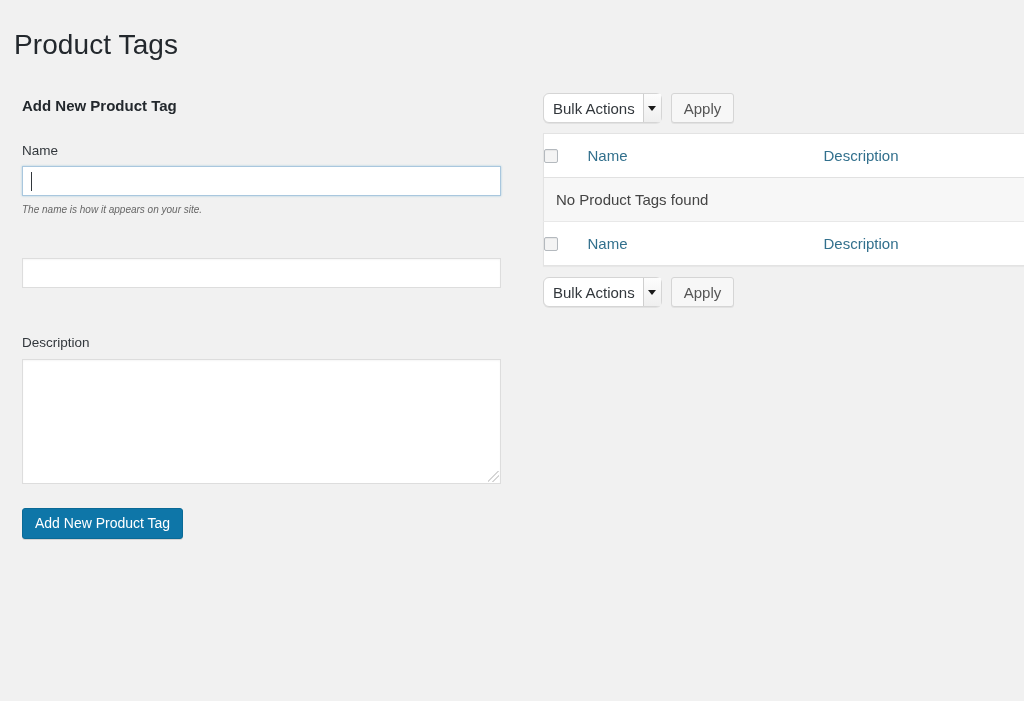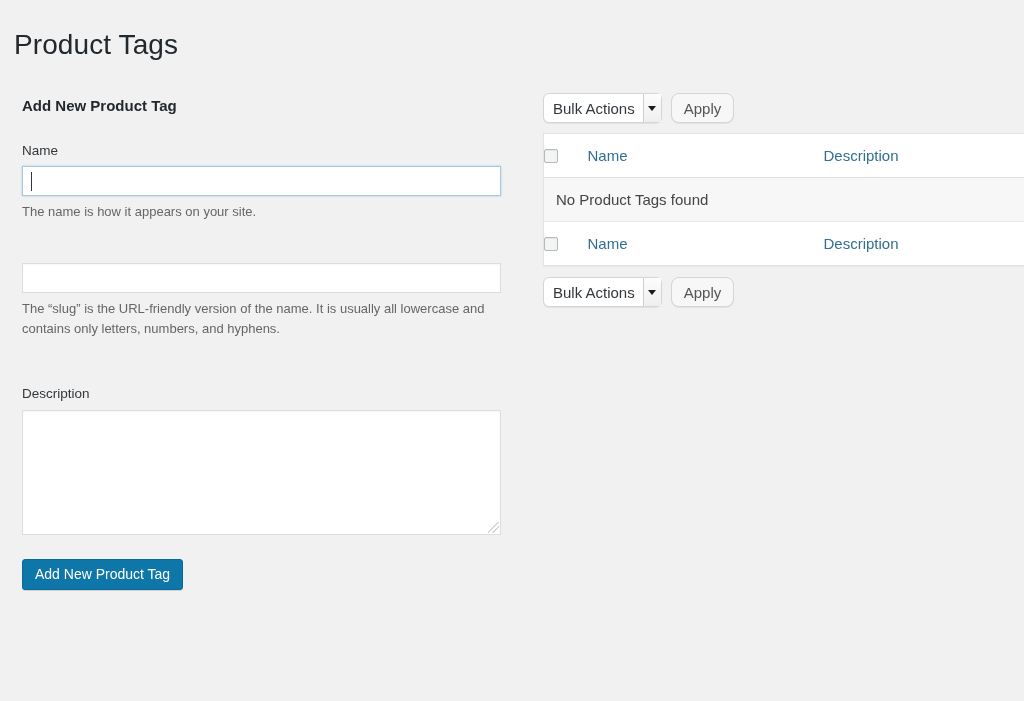--- a/index.html
+++ b/index.html
@@ -70,21 +70,22 @@
   }
   
   .input-wrap { position: relative; width: 479px; }
   .caret {
     position: absolute;
     left: 9px; top: 6px;
     width: 1px; height: 19px;
     background: #32373c;
   }
   .help {
-    font-size: 13px;
+    font-size: 10px;
+    font-style: italic;
     color: #666666;
     line-height: 1.55;
     margin: 6px 0 0 0;
     max-width: 500px;
   }
   .gap-lg { height: 40px; }
   .gap-xl { height: 46px; }
 
   .textarea {
     display: block;
@@ -174,21 +175,21 @@
   }
   .apply-btn {
     margin-left: 9px;
     height: 30px;
     padding: 0 12px;
     font-size: 15px;
     font-family: "Liberation Sans", sans-serif;
     color: #555555;
     background: #f7f7f7;
     border: 1px solid #d5d5d5;
-    border-radius: 8px;
+    border-radius: 3px;
     cursor: pointer;
     box-shadow: 0 1px 0 rgba(0,0,0,0.06);
   }
 
   table.wp-list {
     margin-top: 9px;
     width: 560px;
     border-collapse: collapse;
     background: #ffffff;
     border: 1px solid #e3e3e3;
@@ -259,21 +260,20 @@
         <span class="caret"></span>
       </div>
       <p class="help">The name is how it appears on your site.</p>
     </div>
 
     <div class="gap-lg"></div>
 
     
     <div class="field">
       <input class="text-input" type="text" value="" style="">
-      <p class="help">The “slug” is the URL-friendly version of the name. It is usually all lowercase and contains only letters, numbers, and hyphens.</p>
     </div>
 
     <div class="gap-xl"></div>
 
     
     <div class="field">
       <label class="field-label">Description</label>
       <div class="textarea-wrap">
         <textarea class="textarea" style=""></textarea>
         <span class="resize-grip"></span>

